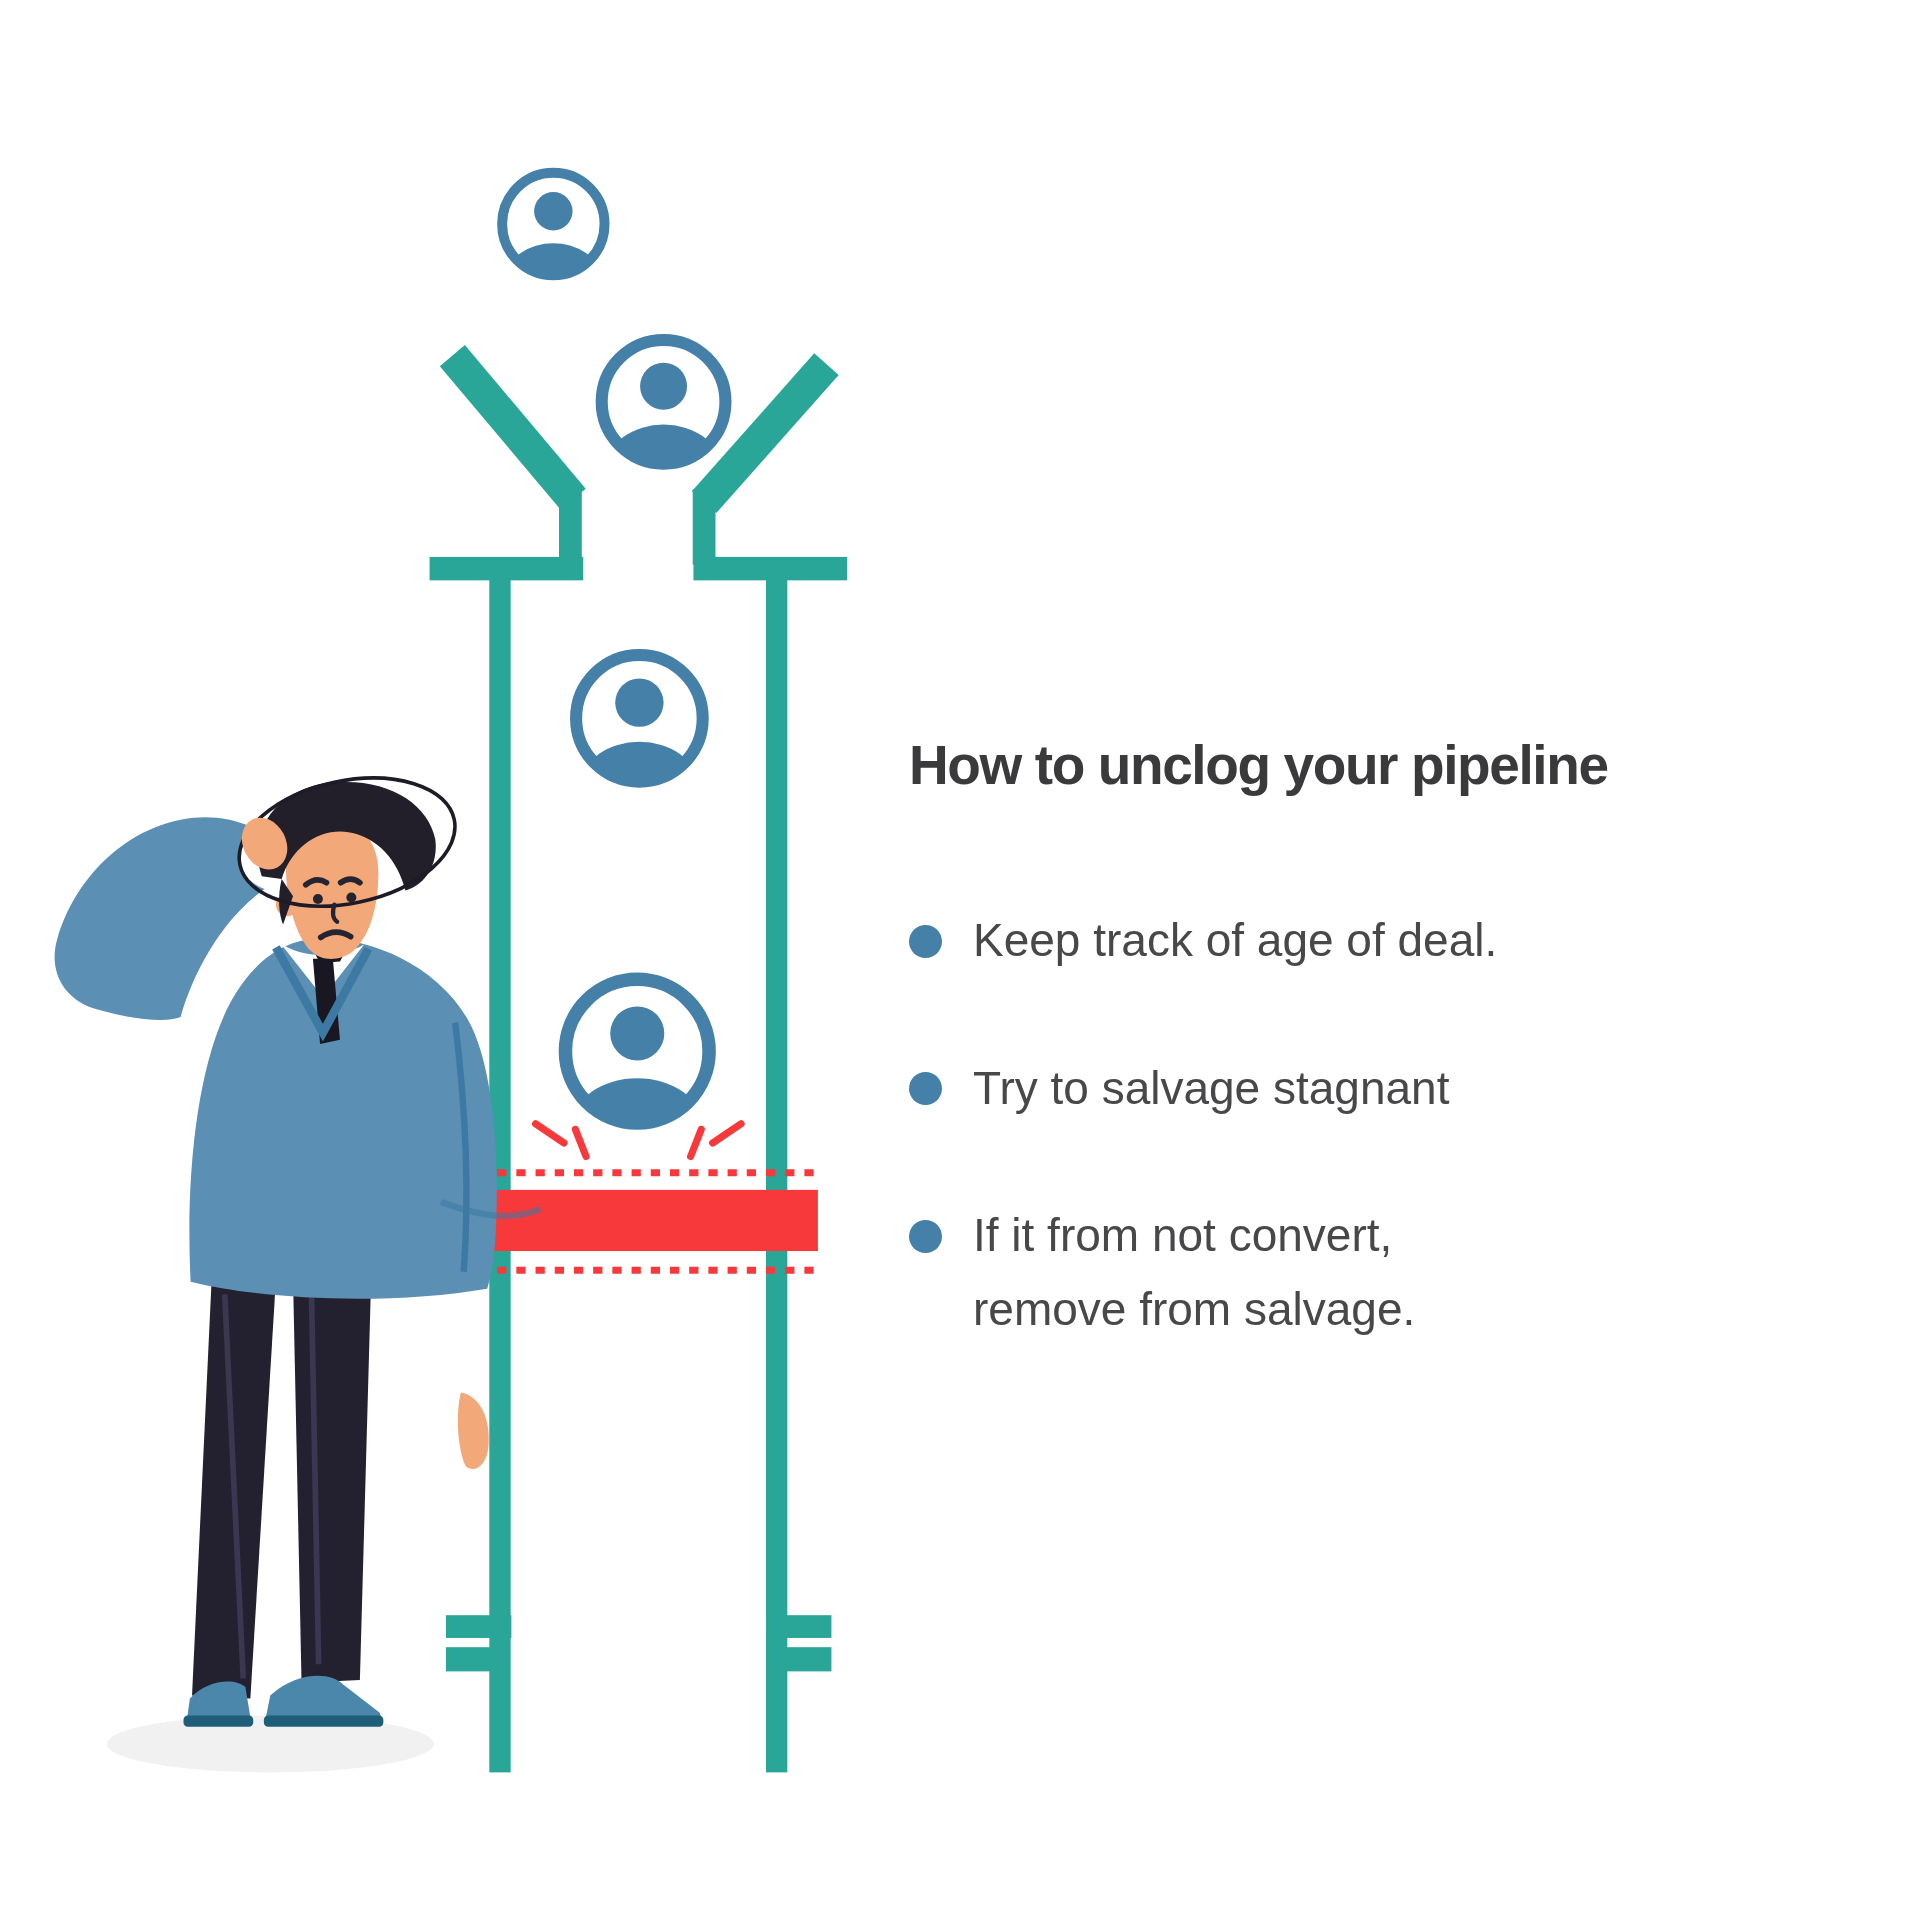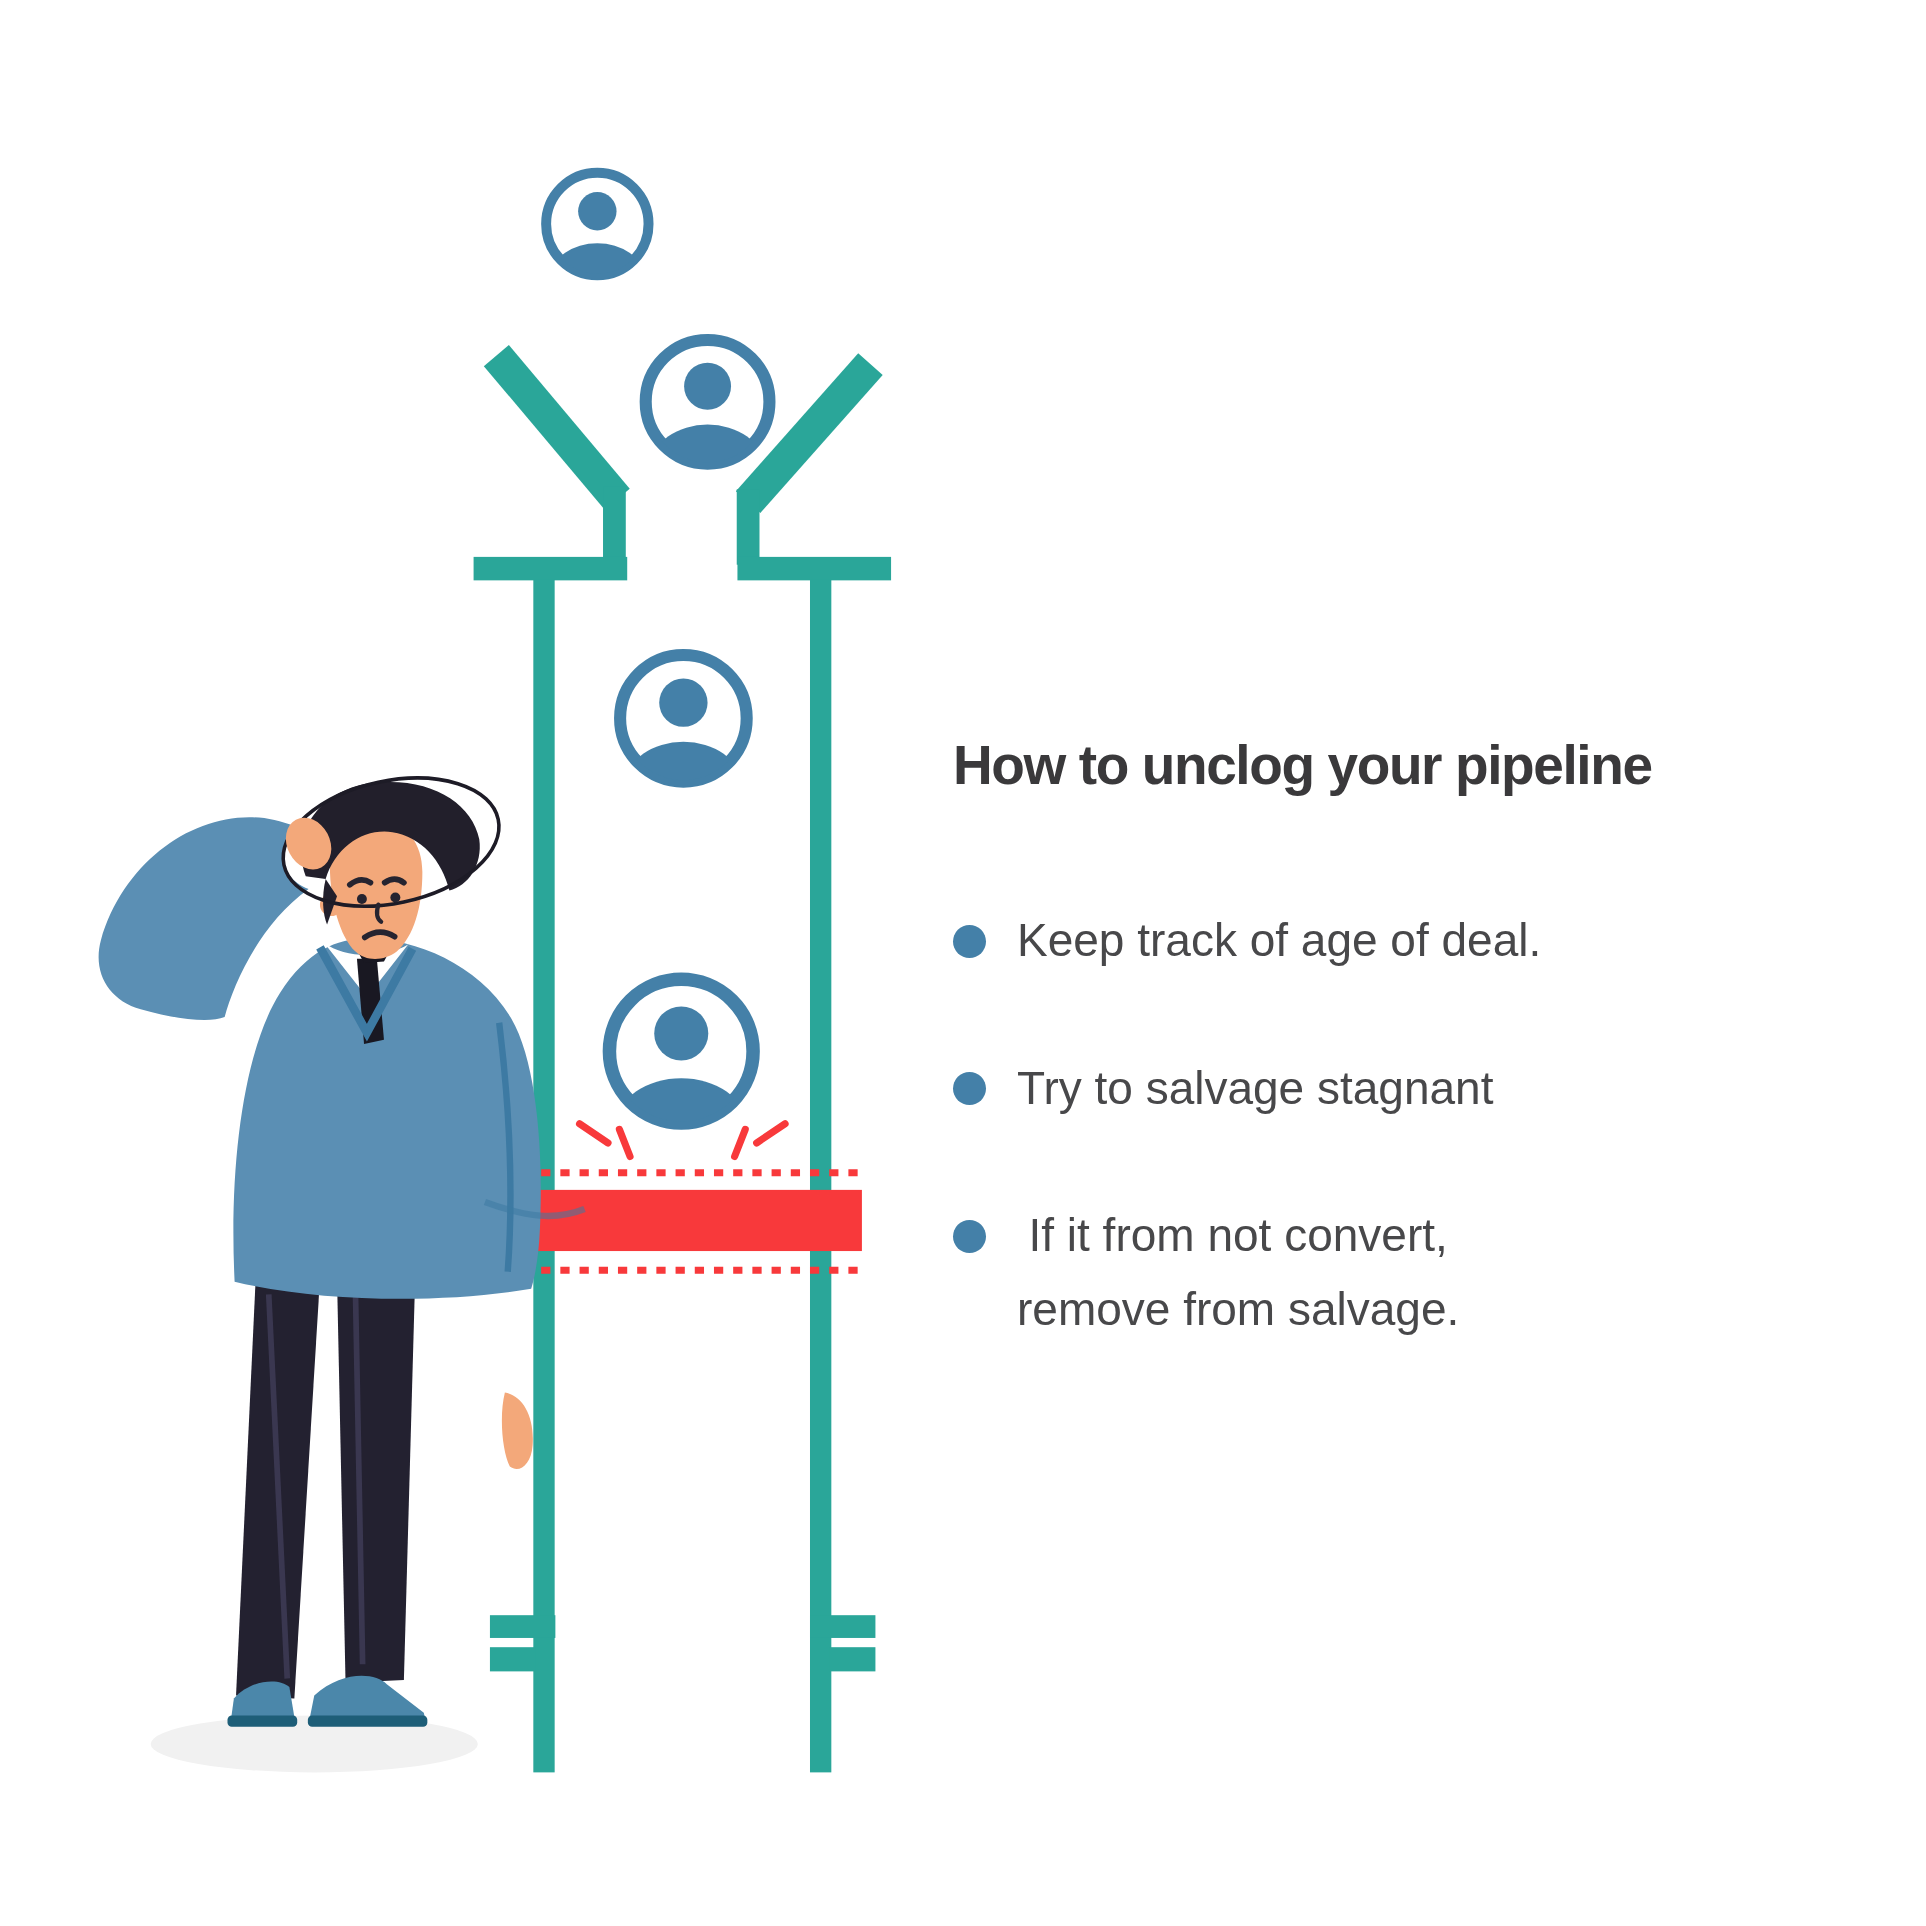--- a/index.html
+++ b/index.html
@@ -2,21 +2,20 @@
 <html style="font-size:11.4px"><head>
 <meta charset="utf-8">
 <style>
   html,body{margin:0;padding:0;background:#ffffff;}
   .canvas{
     position:relative;
     width:1715px;height:1926px;
     background:#ffffff;
     font-family:"Liberation Sans", sans-serif;
     overflow:hidden;
-    margin-left:44px;
   }
   .illustration{position:absolute;left:0;top:0;width:1926px;height:1926px;}
 
   
   .teal{fill:#2AA699;}
   .blue{fill:#4480A8;}
   .red-fill{fill:#F8393B;}
   .red-stroke{stroke:#F8393B;}
   .white-fill{fill:#ffffff;}
   .sweater{fill:#5B8FB4;}
@@ -49,21 +48,21 @@
     display:flex;align-items:flex-start;
     margin:0 0 74px 0;
     font-size:46px;line-height:1.6;color:#48484A;
   }
   .bullet-dot{
     flex:0 0 auto;
     width:33px;height:33px;border-radius:50%;
     background:#4480A8;
     margin:20.6px 31px 0 0;
   }
-  .bullet-text span{display:block;text-align:center;}
+  .bullet-text span{display:block;}
 </style>
 </head>
 <body>
 
 <div class="canvas">
 
   <svg class="illustration" viewBox="0 0 2708 2708" aria-hidden="true">
 
     <g>
 

